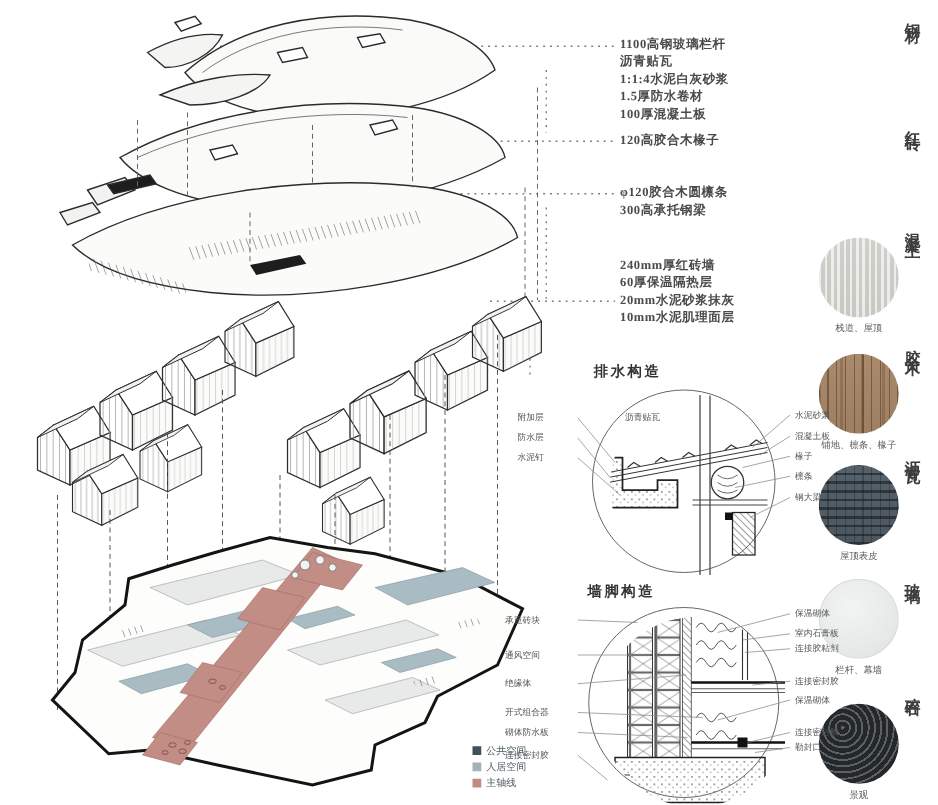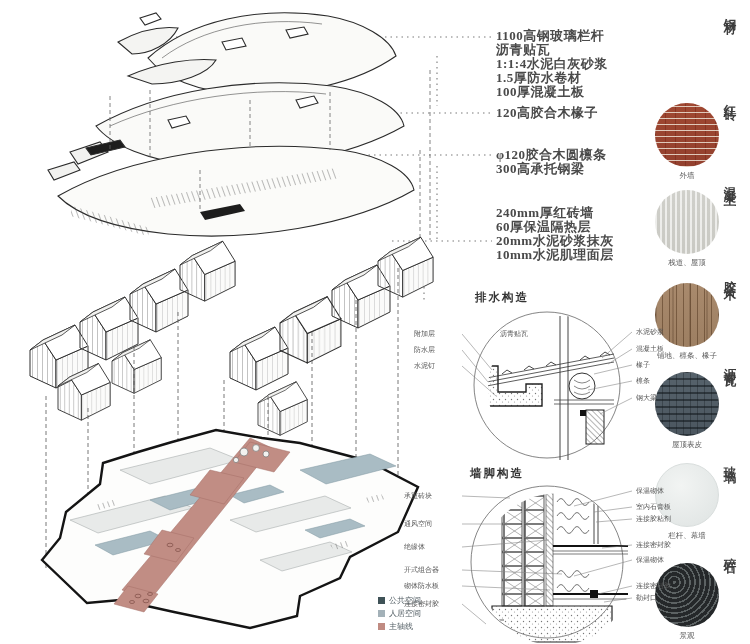--- a/index.html
+++ b/index.html
@@ -1,20 +1,20 @@
 <!DOCTYPE html>
 <html><head>
 <meta charset="utf-8">
 <style>
   html,body{margin:0;padding:0;background:#fff;}
   body{font-family:"Liberation Serif","DejaVu Serif",serif;}
   #stage{position:relative;width:750px;height:644px;background:#ffffff;overflow:hidden;color:#3a3a3a;}
 
   
-  .ann{position:absolute;left:496px;font-size:13px;font-weight:700;color:#4a4a4a;line-height:14px;letter-spacing:.5px;}
+  .ann{position:absolute;left:496px;font-size:10px;font-weight:700;color:#4a4a4a;line-height:14px;letter-spacing:.5px;}
   .ann div{white-space:nowrap;}
   .g1{top:29px}.g2{top:106px}.g3{top:148px}.g4{top:206px}
 
   
   .mat{position:absolute;left:654px;width:66px;text-align:center;}
   .swatch{width:64px;height:64px;border-radius:50%;margin:0 auto;}
   .cap{font-size:7.5px;margin-top:4px;color:#5a5a5a;white-space:nowrap;}
   .mat-title{position:absolute;left:721px;writing-mode:vertical-rl;font-size:12.5px;font-weight:700;letter-spacing:4px;color:#3d3d3d;}
 
   .tex-steel{background:radial-gradient(circle at 35% 30%, #93a4a6, #68797c 55%, #516265 90%);}
@@ -221,24 +221,20 @@
   </div>
   <div class="ann g4">
     <div>240mm厚红砖墙</div>
     <div>60厚保温隔热层</div>
     <div>20mm水泥砂浆抹灰</div>
     <div>10mm水泥肌理面层</div>
   </div>
 
   <div class="mat-title" style="top:8px">钢材</div>
 
-  <div class="mat" style="top:103px">
-    <div class="swatch tex-brick"></div>
-    <div class="cap">外墙</div>
-  </div>
   <div class="mat-title" style="top:94px">红砖</div>
 
   <div class="mat" style="top:190px">
     <div class="swatch tex-concrete"></div>
     <div class="cap">栈道、屋顶</div>
   </div>
   <div class="mat-title" style="top:176px">混凝土</div>
 
   <div class="mat" style="top:283px">
     <div class="swatch tex-glulam"></div>

